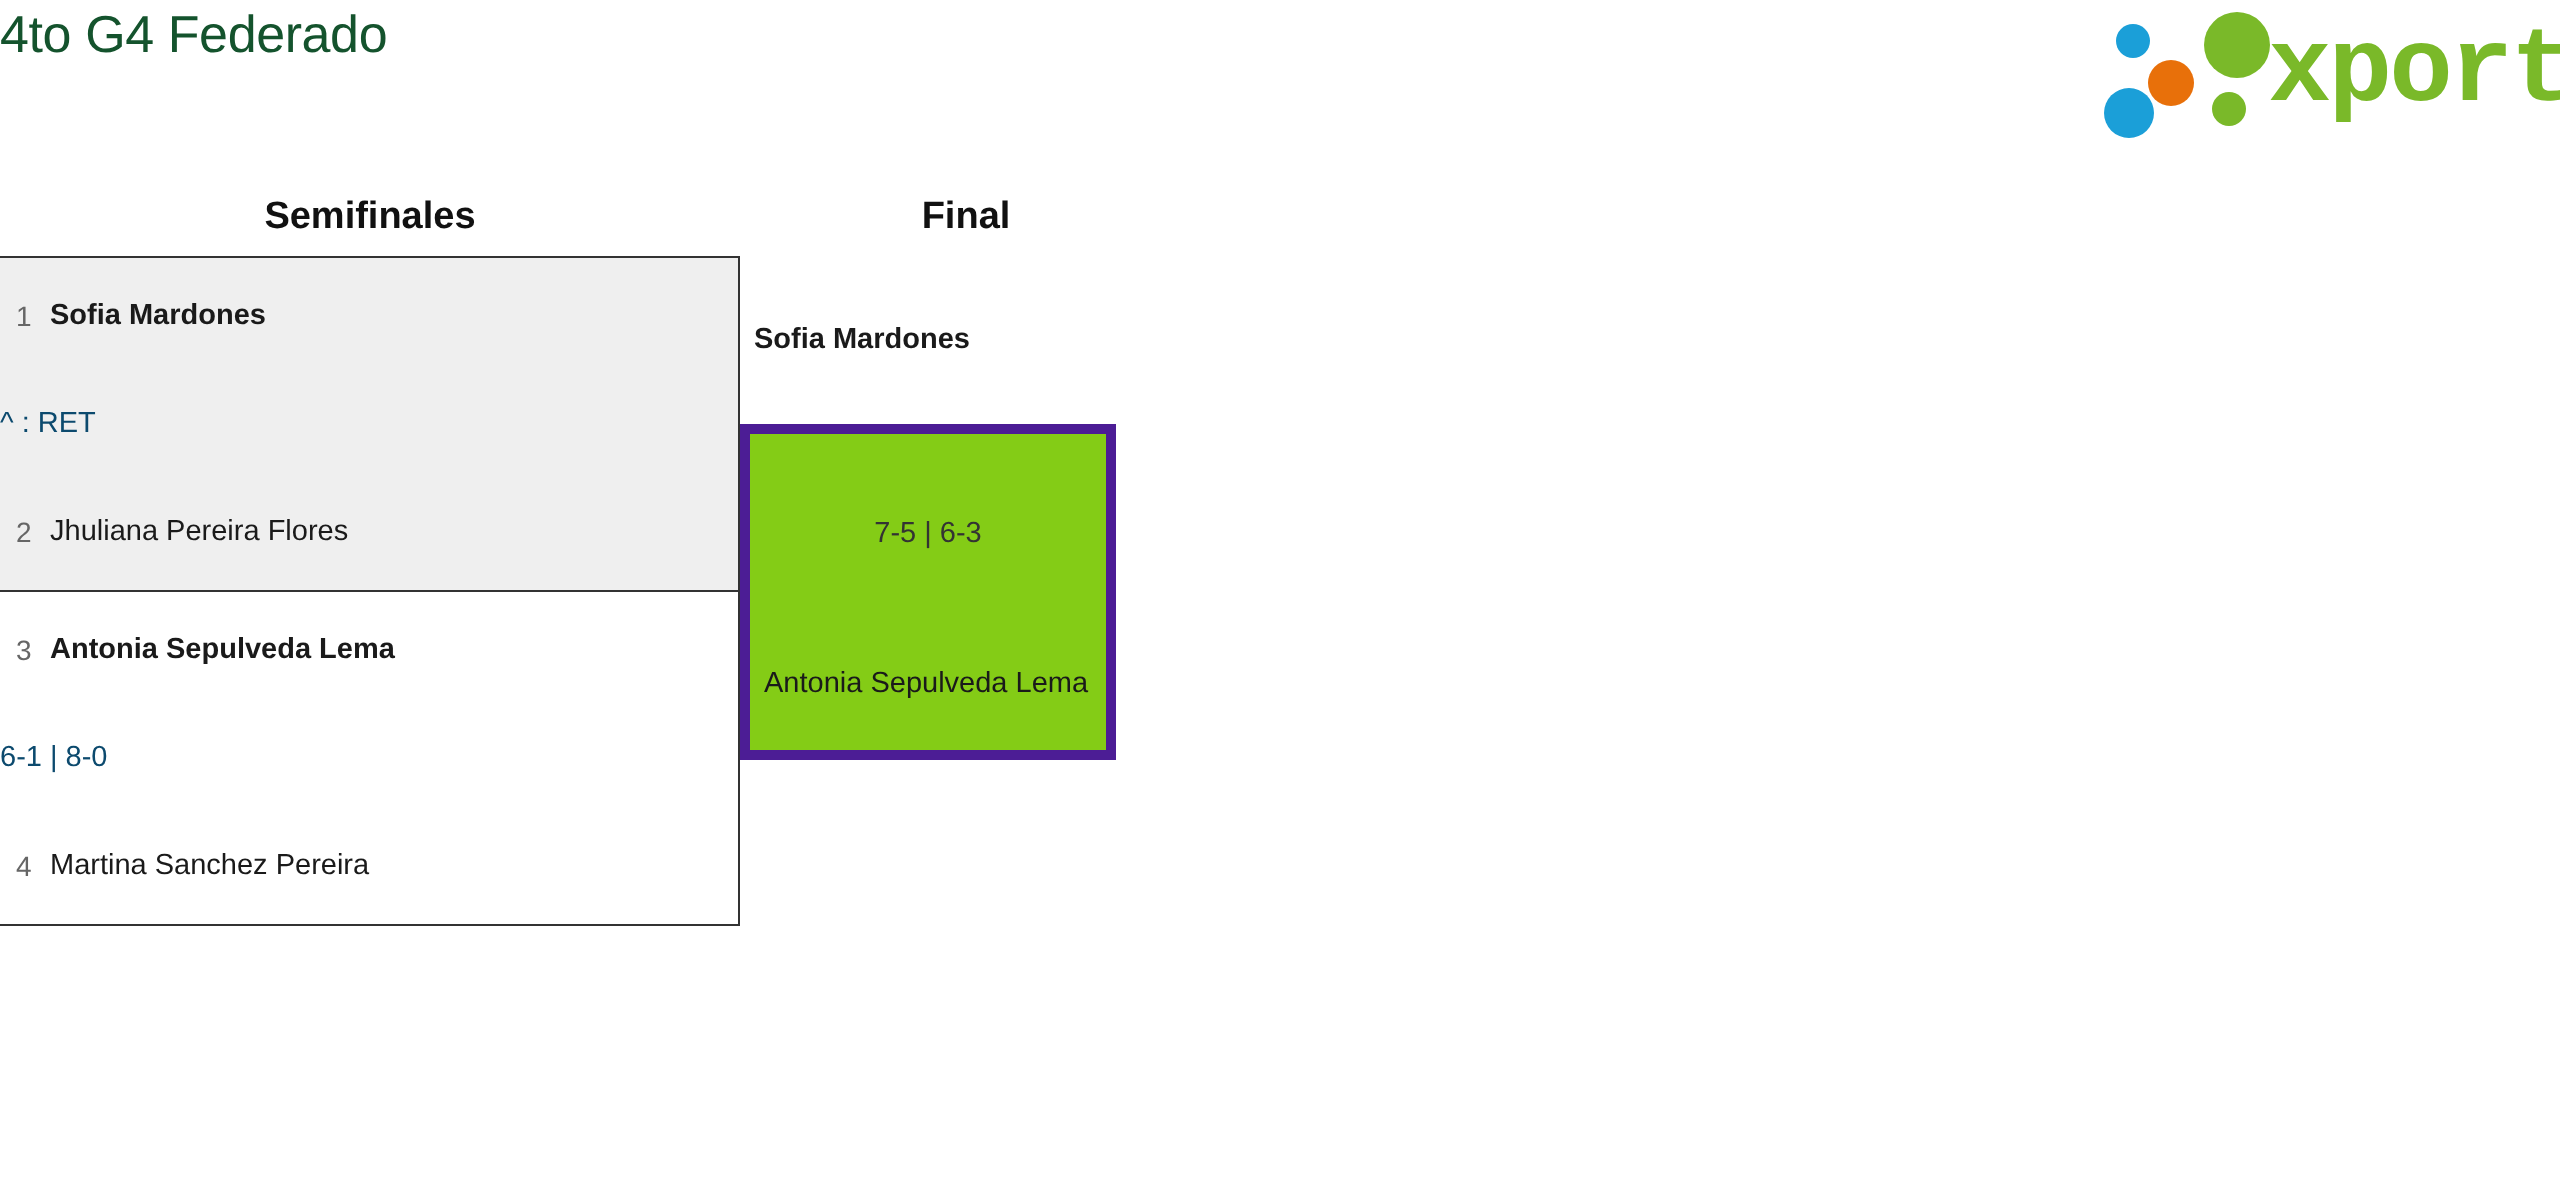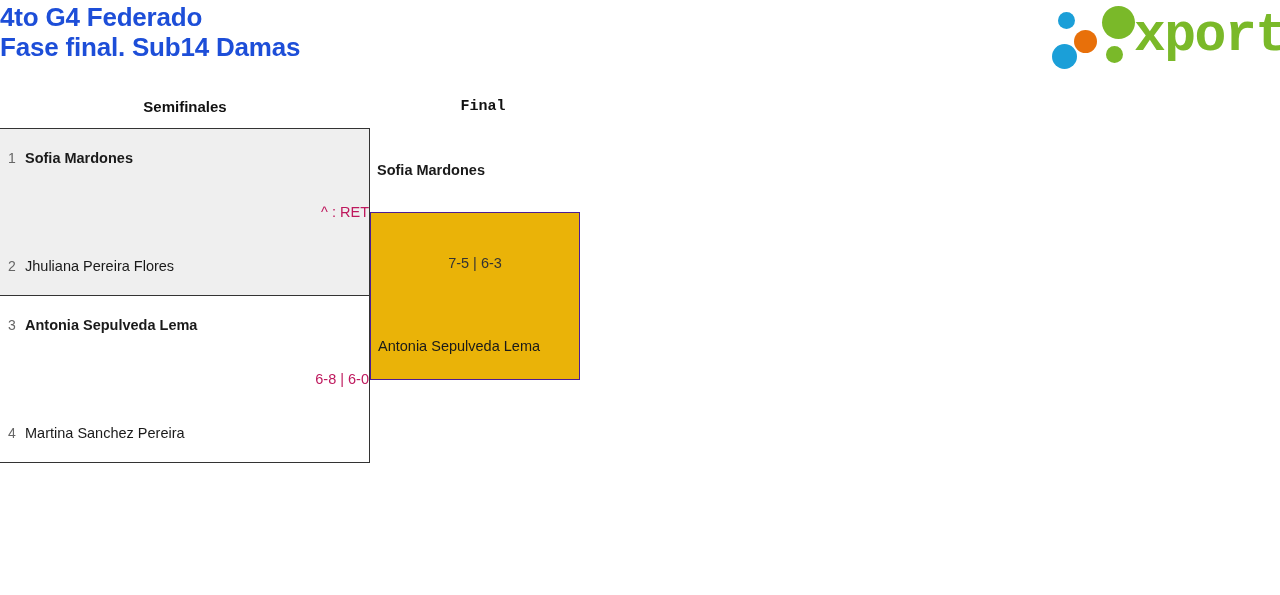--- a/index.html
+++ b/index.html
@@ -22,24 +22,24 @@
     left: 0;
     top: 0;
     width: 1280px;
     height: 80px;
   }
   #title-block {
     position: absolute;
     left: 0;
     top: 2px;
     font-size: 26px;
-    font-weight: bold;
+    font-weight: normal;
     line-height: 30px;
     letter-spacing: -0.2px;
-    color: #1d4ed8;
+    color: #14532d;
     white-space: nowrap;
   }
   #title-block .line { display: block; }
 
   
   #brand-logo {
     position: absolute;
     left: 1050px;
     top: 4px;
     width: 226px;
@@ -62,28 +62,28 @@
     font-size: 53px;
     font-weight: bold;
     letter-spacing: -1.5px;
     color: #7ab929;
     line-height: 68px;
   }
 
   
   .round-heading {
     position: absolute;
-    font-size: 15px;
+    font-size: 19px;
     font-weight: bold;
     color: #111111;
     text-align: center;
     white-space: nowrap;
   }
   #round-heading-semifinals { left: 0px;   top: 98px; width: 370px; }
-  #round-heading-final      { left: 370px; top: 98px; width: 226px; font-family: Liberation Mono, monospace; }
+  #round-heading-final      { left: 370px; top: 98px; width: 226px; }
 
   
   #bracket {
     position: absolute;
     left: 0;
     top: 0;
     width: 1280px;
     height: 595px;
   }
 
@@ -132,36 +132,36 @@
     color: #1a1a1a;
   }
   .player-name.winner { font-weight: bold; }
 
   .score-row {
     position: absolute;
     left: 0;
     right: 0;
     top: 50%;
     transform: translateY(-50%);
-    text-align: right;
+    text-align: left;
     font-size: 14.5px;
-    color: #be185d;
+    color: #0c4a6e;
     white-space: nowrap;
   }
 
   
   #final-match {
     position: absolute;
     left: 370px;
     top: 212px;
-    width: 210px;
+    width: 188px;
     height: 168px;
     box-sizing: border-box;
-    border: 1px solid #4c1d95;
-    background: #eab308;
+    border: 5px solid #4c1d95;
+    background: #84cc16;
   }
   #final-winner-row {
     position: absolute;
     left: 377px;
     top: 159px;
     height: 22px;
     display: flex;
     align-items: center;
     white-space: nowrap;
   }
@@ -185,21 +185,20 @@
     white-space: nowrap;
   }
 </style>
 </head>
 <body>
 
 <div id="tournament-header">
 
   <div id="title-block">
     <span class="line">4to G4 Federado</span>
-    <span class="line">Fase final. Sub14 Damas</span>
   </div>
 
   <div id="brand-logo">
     <span class="dot" id="logo-dot-blue-small"></span>
     <span class="dot" id="logo-dot-orange"></span>
     <span class="dot" id="logo-dot-blue-large"></span>
     <span class="dot" id="logo-dot-green-large"></span>
     <span class="dot" id="logo-dot-green-small"></span>
     <span id="logo-wordmark">xporty</span>
   </div>
@@ -222,21 +221,21 @@
       <span class="seed">2</span>
       <span class="player-name">Jhuliana Pereira Flores</span>
     </div>
   </div>
 
   <div class="sf-match" id="sf-match-2">
     <div class="player-row top">
       <span class="seed">3</span>
       <span class="player-name winner">Antonia Sepulveda Lema</span>
     </div>
-    <div class="score-row">6-8 | 6-0</div>
+    <div class="score-row">6-1 | 8-0</div>
     <div class="player-row bottom">
       <span class="seed">4</span>
       <span class="player-name">Martina Sanchez Pereira</span>
     </div>
   </div>
 
   <div id="final-winner-row">
     <span class="player-name winner">Sofia Mardones</span>
   </div>
 

